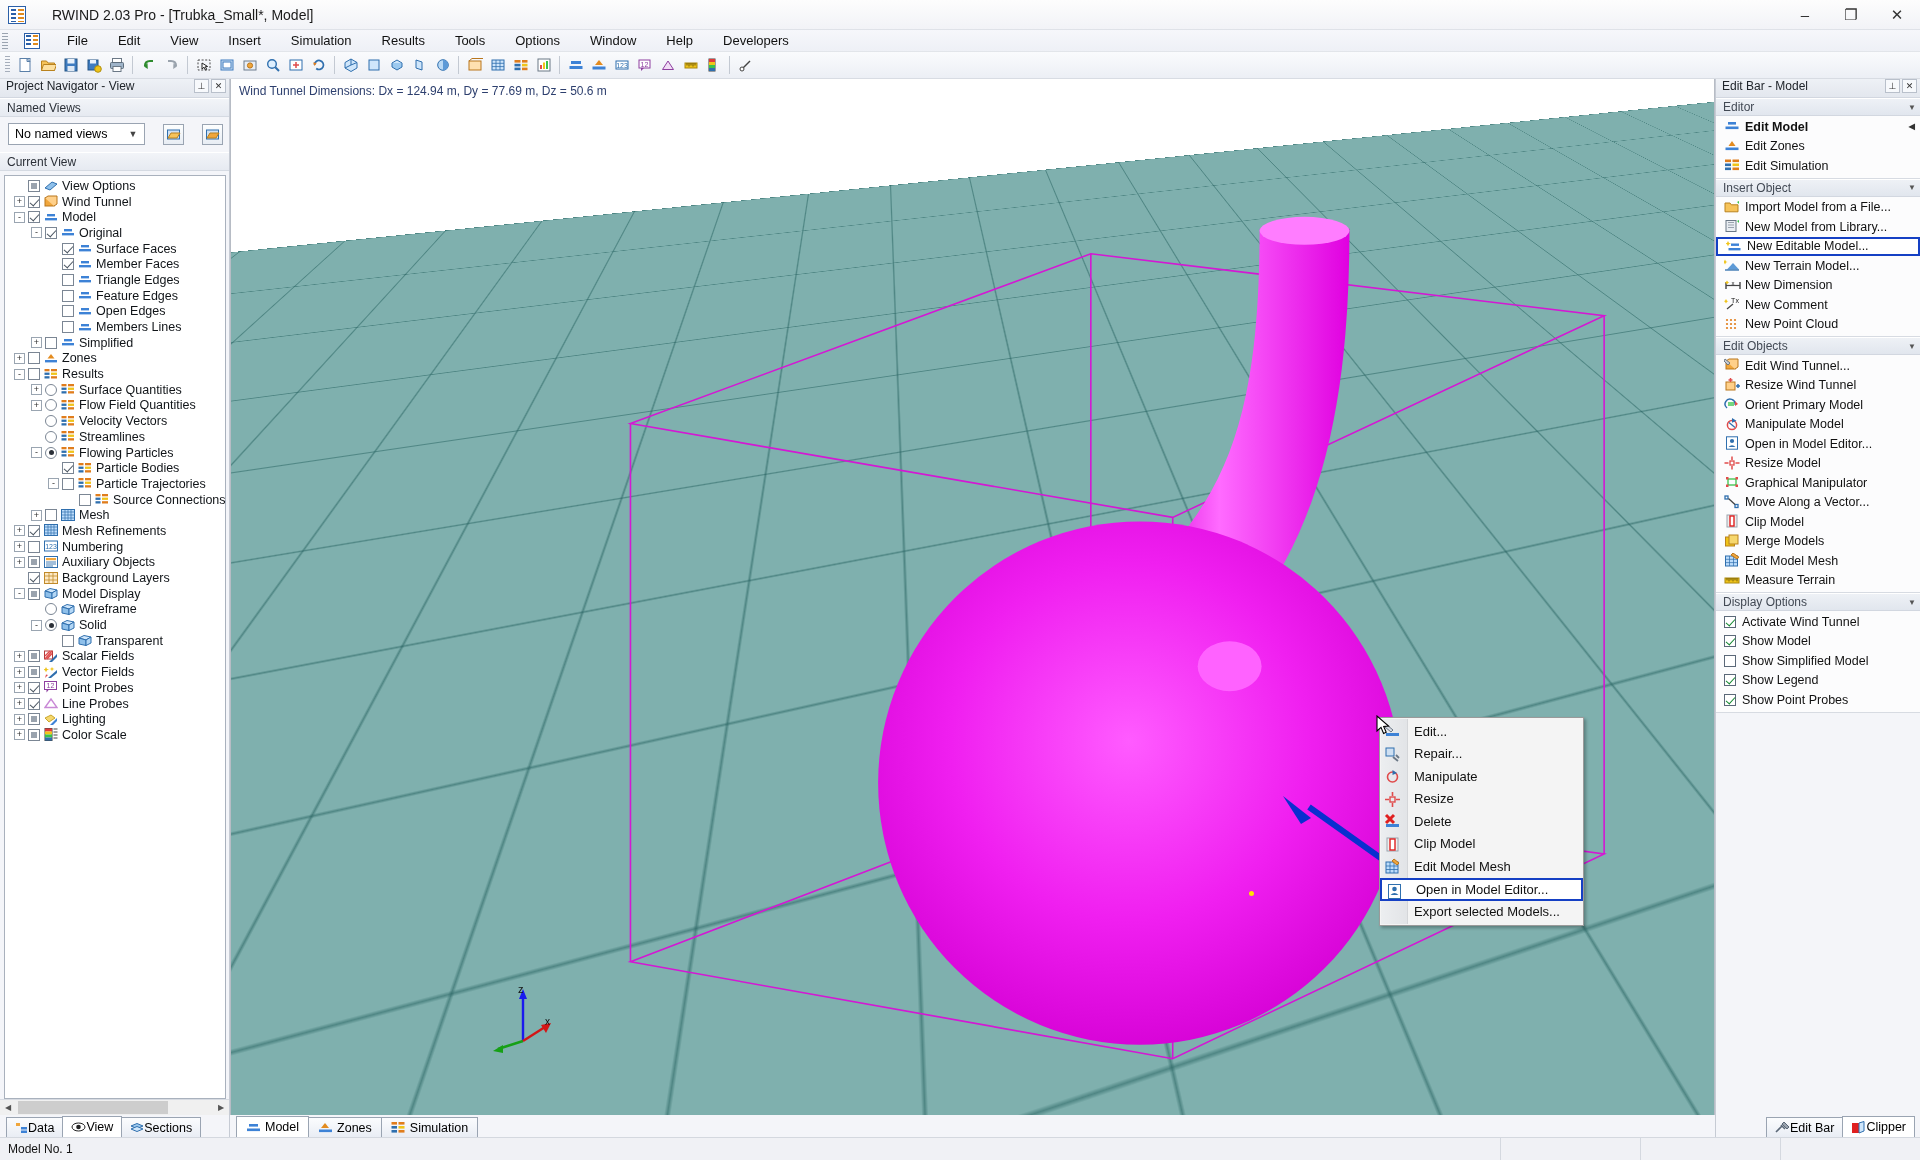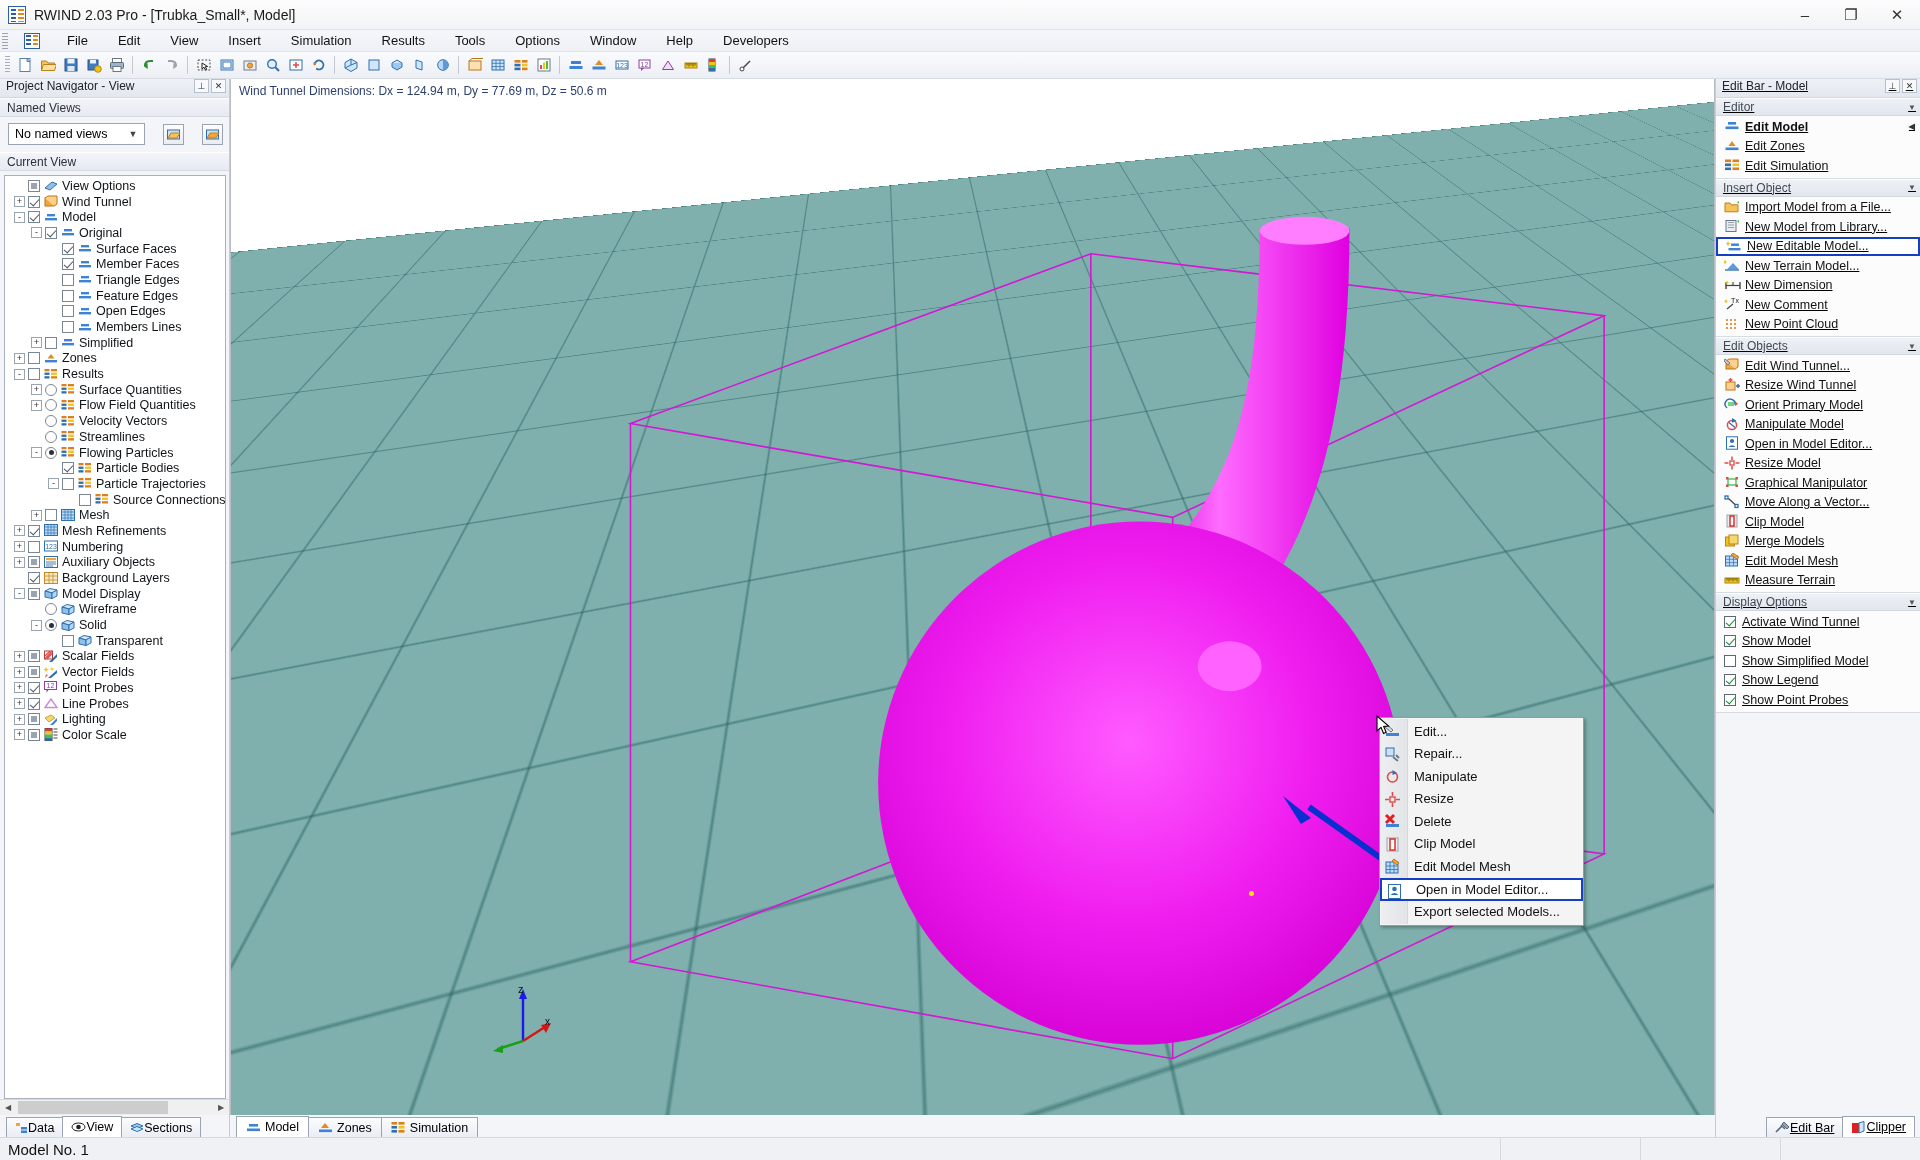--- a/index.html
+++ b/index.html
@@ -14,20 +14,21 @@
   }
   .app { position: relative; width: 1920px; height: 1160px; display: flex; flex-direction: column; }
 
   
   .titlebar {
     height: 30px; flex: 0 0 30px;
     background: linear-gradient(#fdfdfd, #f2f3f7);
     border-bottom: 1px solid #dfe2e8;
     display: flex; align-items: center;
     padding-left: 8px;
+    gap: 18px;
   }
   .titlebar .app-icon {
     width: 18px; height: 18px; margin-right: 8px;
     background: #fff; border: 1px solid #2b5fa8;
     display: flex; align-items: center; justify-content: center;
     position: relative; overflow: hidden; flex: 0 0 18px;
   }
   .titlebar .app-icon::before {
     content: ""; position: absolute; left: 2px; top: 2px; width: 5px; height: 13px;
     background: repeating-linear-gradient(#2b5fa8 0 2px, #fff 2px 4px);
@@ -228,21 +229,21 @@
     padding-left: 34px; font-size: 13px; color: #111; white-space: nowrap;
   }
   .ctx-item.selected {
     border: 2px solid #1540c4; background: #fff; height: 23px;
   }
   .ctx-ic { position: absolute; left: 4px; top: 3px; width: 17px; height: 17px; }
 
   
   .right-panel {
     width: 205px; flex: 0 0 205px; background: #f4f5f9;
-    border-left: 1px solid #c6cbd4; display: flex; flex-direction: column; min-height: 0; text-decoration: underline;
+    border-left: 1px solid #c6cbd4; display: flex; flex-direction: column; min-height: 0;
   }
   .rsec-head {
     height: 18px; display: flex; align-items: center; padding: 0 4px 0 7px;
     background: linear-gradient(#eef1f6, #e1e6ee);
     border-top: 1px solid #fff; border-bottom: 1px solid #d2d7e0;
     font-size: 12px; color: #424954;
   }
   .rsec-head .chev { margin-left: auto; font-size: 8px; color: #555; }
   .rsec-body { background: #fcfcfd; border-bottom: 1px solid #d7dbe2; padding: 1px 0 2px 0; }
   .ritem {
@@ -273,21 +274,21 @@
   }
   .btab {
     height: 20px; padding: 0 9px; display: flex; align-items: center; gap: 5px;
     border: 1px solid #9aa4b2; border-bottom: none;
     background: linear-gradient(#fbfcfe,#e9edf4); font-size: 12.5px; margin-right: -1px;
   }
   .btab.active { background: #fff; height: 21px; }
   .statusbar {
     height: 36px; flex: 0 0 22px; background: #f0f1f5;
     border-top: 1px solid #d4d8df; display: flex; align-items: center;
-    padding-left: 8px; font-size: 15px; color: #111;
+    padding-left: 8px; font-size: 12px; color: #111;
   }
   .statusbar .cells { margin-left: auto; display: flex; height: 22px; }
   .statusbar .cell { width: 140px; border-left: 1px solid #d4d8df; }
 </style>
 </head>
 <body>
 
 <div class="app">
 
   <div class="titlebar">

